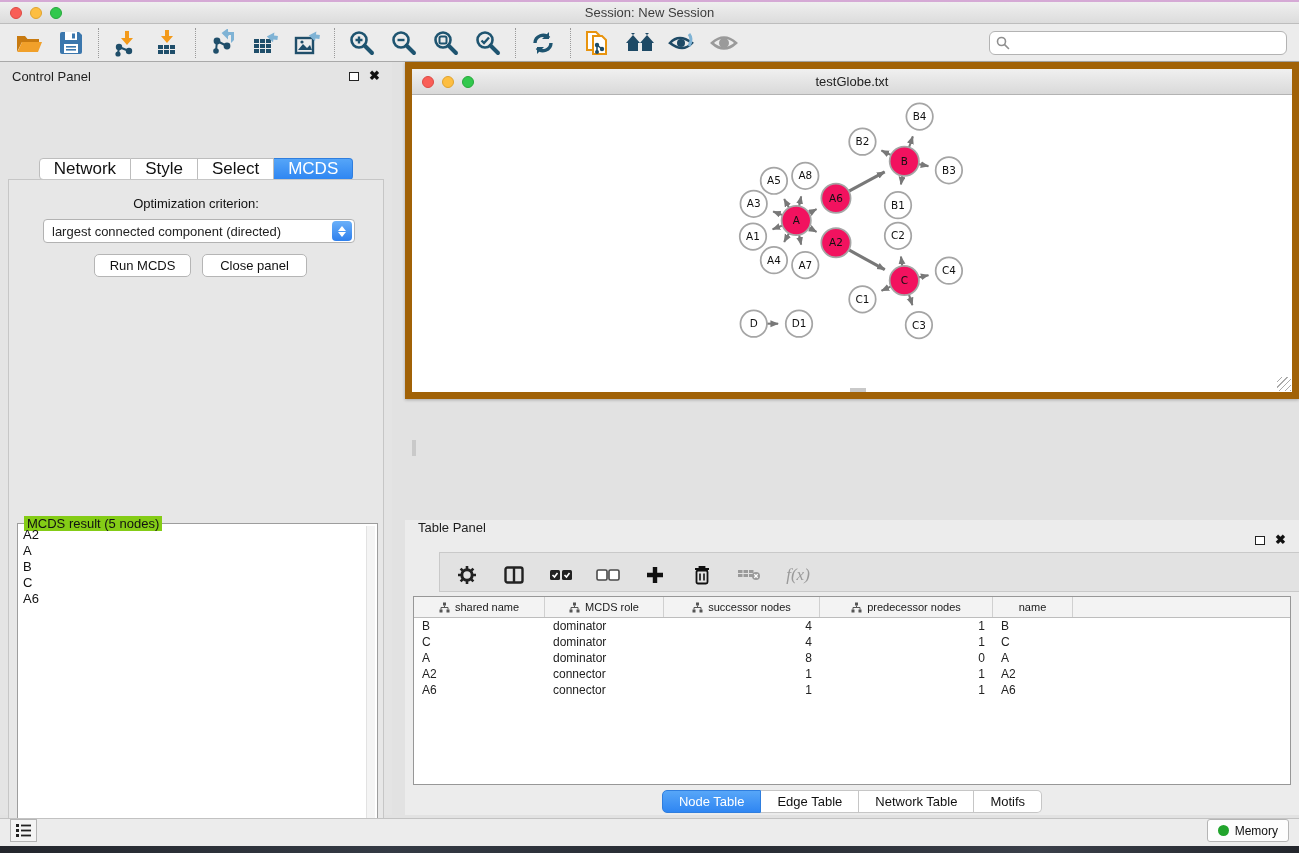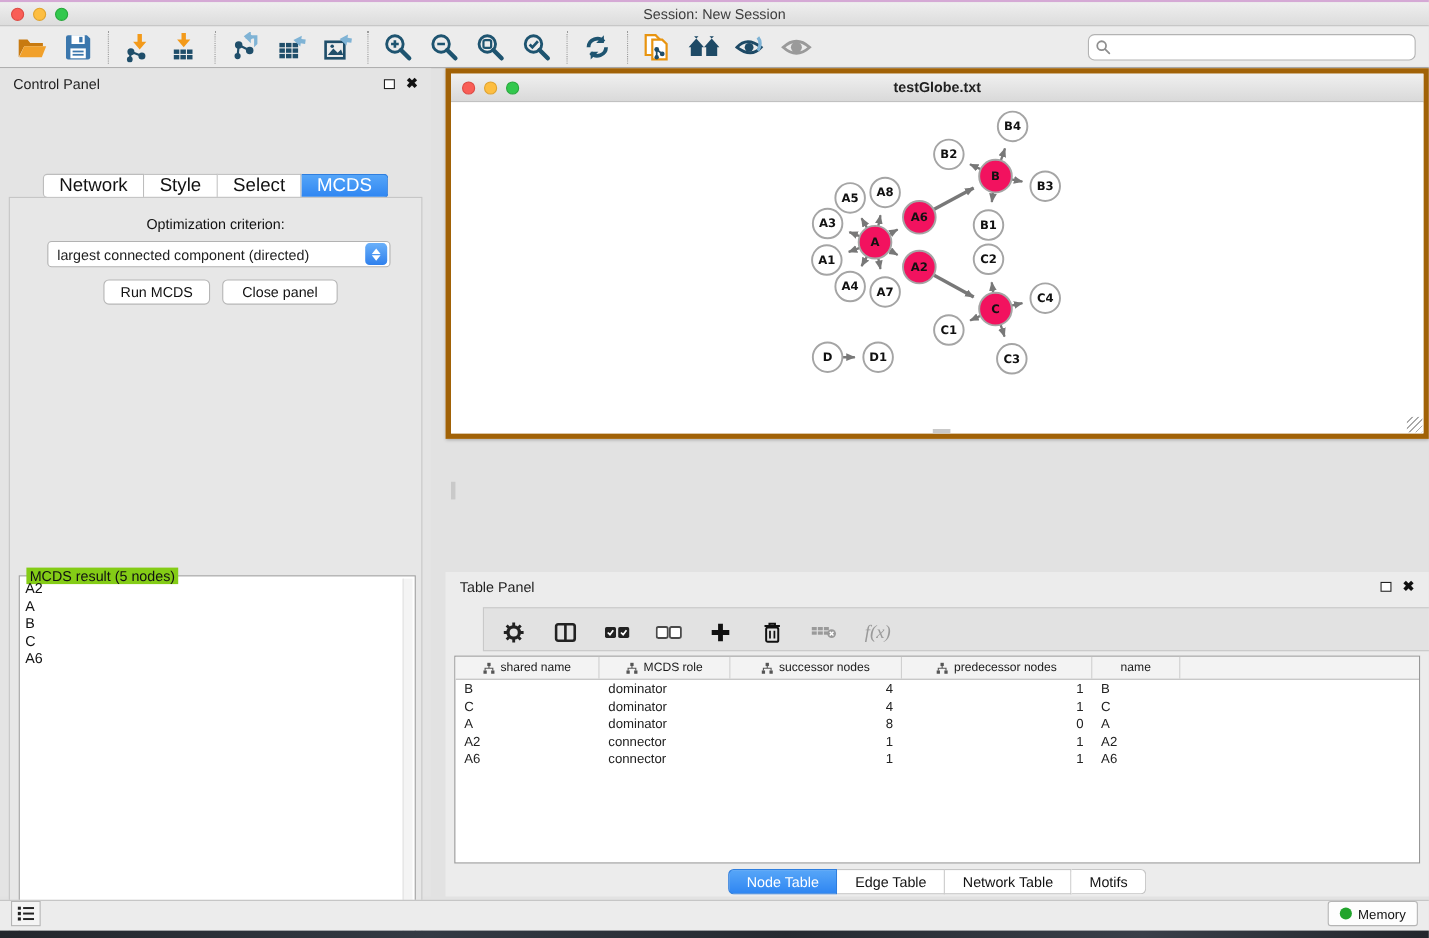--- a/index.html
+++ b/index.html
@@ -65,34 +65,34 @@
   #result-title { position:absolute; top:-8px; left:6px; background:#84cc16; padding:0 3px;
     font-size:13px; color:#111; }
   #result-list { position:absolute; top:4px; left:0; right:11px; bottom:2px; overflow:hidden;
     font-size:13px; color:#111; }
   #result-list .mcds-item { padding:0 0 3px 5px; line-height:13px; }
   #result-scroll { position:absolute; top:2px; right:2px; width:9px; bottom:2px;
     background:#f4f4f4; border-left:1px solid #e2e2e2; }
 
   
   #net-window { left:405px; top:62px; width:894px; height:337px; background:#fff;
-    border:5px solid #a16207; box-shadow:0 1px 3px rgba(0,0,0,.25);font-weight:bold; }
+    border:7px solid #a16207; box-shadow:0 1px 3px rgba(0,0,0,.25); }
   #net-titlebar { height:26px; background:linear-gradient(#f0f0f0,#d9d9d9);
     border-bottom:1px solid #b3b3b3; display:flex; align-items:center; position:relative; }
   #net-titlebar .win-title { position:absolute; left:0; right:0; text-align:center; font-size:13px; color:#222; }
   #net-canvas { position:absolute; top:26px; left:0; right:0; bottom:0; background:#fff; }
   #graph-svg { width:100%; height:100%; display:block; }
   .scroll-tick-v { position:absolute; left:0; top:345px; width:4px; height:16px; background:#c9c9c9; }
   .scroll-tick-h { position:absolute; left:438px; bottom:0; width:16px; height:4px; background:#c9c9c9; }
   #resize-grip { position:absolute; right:1px; bottom:1px; width:14px; height:14px;
     background:repeating-linear-gradient(135deg, transparent 0 3px, #aaa 3px 4px); }
 
   
   #table-panel { left:405px; top:520px; width:894px; height:295px; background:#ececec; }
-  #tp-header { height:26px; display:flex; align-items:center; padding:0 13px; }
+  #tp-header { height:26px; display:flex; align-items:flex-start; padding:0 13px;flex-direction:column; }
   #tp-header .panel-title { font-size:13px; color:#1e1e1e; }
   #tp-toolbar { position:absolute; top:32px; left:8px; width:878px; height:40px;
     background:#e2e2e2; border:1px solid #c9c9c9; display:flex; align-items:flex-end; padding:0 10px; gap:13px;margin-left:26px; }
   .tpt-btn { width:34px; height:32px; display:flex; align-items:center; justify-content:center; }
   .fx-label { font-family:"Liberation Serif", serif; font-style:italic; font-size:17px; color:#9a9a9a; padding-left:4px; }
 
   #node-table { position:absolute; top:76px; left:8px; width:878px; height:189px;
     background:#fff; border:1px solid #979797; overflow:hidden; }
   #nt-head { display:flex; height:21px; background:#f3f3f3; border-bottom:1px solid #bdbdbd; }
   .th { display:flex; align-items:center; justify-content:center; gap:5px; font-size:11px;

